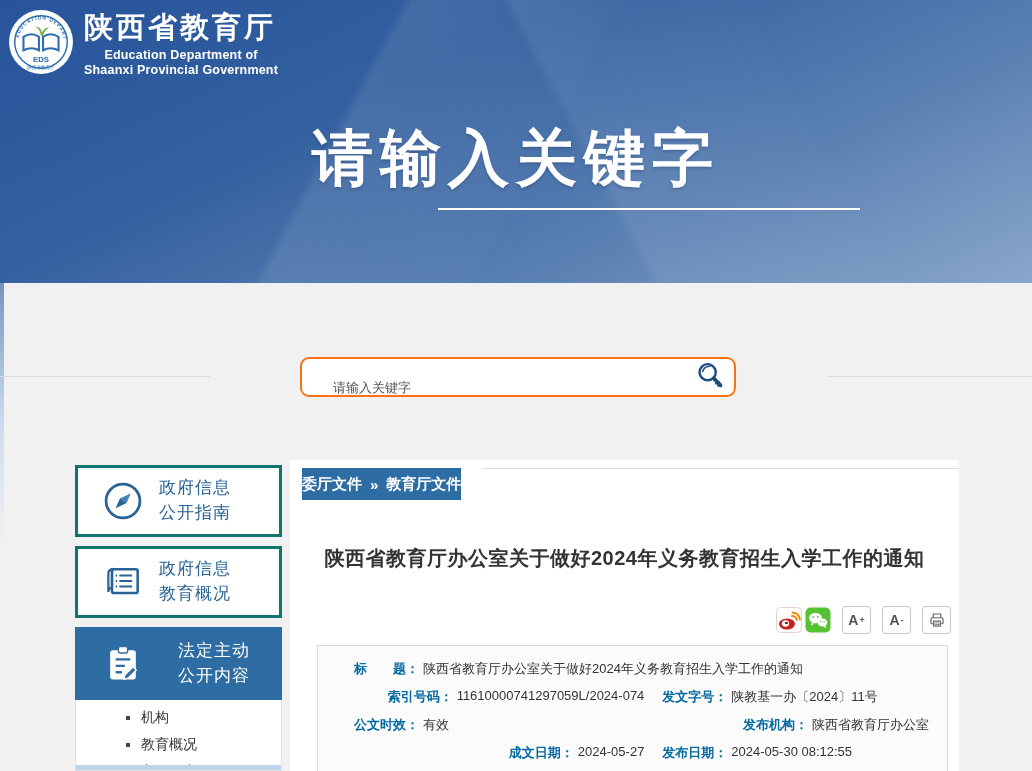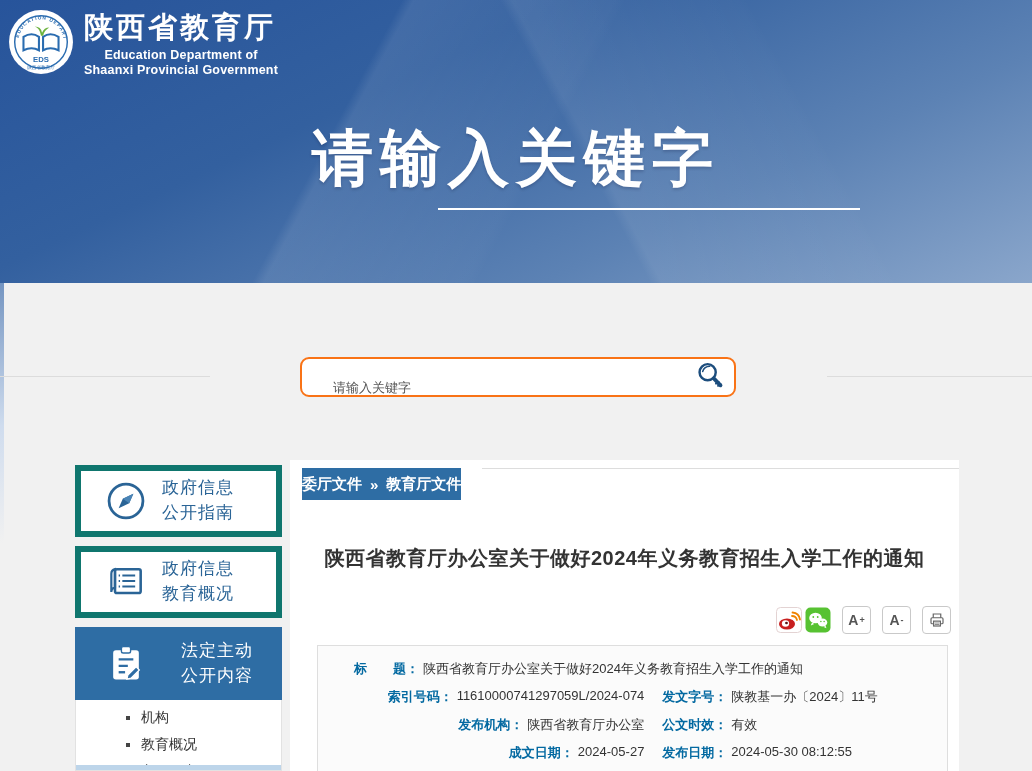--- a/index.html
+++ b/index.html
@@ -35,21 +35,21 @@
     background:#fff; border:2px solid #f97316; border-radius:9px;
     display:flex; align-items:flex-end; overflow:hidden;padding-left:19px; }
   .search-box input { flex:1; border:none; outline:none; background:transparent;
     font-size:13px; color:#333; padding:0 12px; font-family:inherit; }
   .search-box input::placeholder { color:#555; opacity:1; }
   .search-btn { width:48px; height:38px; border:none; background:transparent; cursor:pointer;
     display:flex; align-items:center; justify-content:center; }
 
   
   .side-item { position:absolute; left:75px; width:207px; height:72px; background:#fff;
-    border:6px solid #0f766e; display:flex; align-items:center; padding-left:22px; cursor:pointer; }
+    border:3px solid #0f766e; display:flex; align-items:center; padding-left:22px; cursor:pointer; }
   .side-item .icon-wrap { width:46px; height:46px; display:flex; align-items:center; justify-content:center; }
   .side-item .lbl { margin-left:13px; font-size:17px; color:#2a6496; line-height:1.45; letter-spacing:1px; }
   .side-item.active { background:#2e6da4; border-color:#2e6da4; }
   .side-item.active .lbl { color:#fff;margin-left:32px; }
   .submenu { position:absolute; left:75px; top:700px; width:207px; height:71px; background:#fff;
     border:1px solid #e2e2e2; border-top:none; overflow:hidden; padding-top:4px; }
   .submenu-item { height:27px; display:flex; align-items:center; padding-left:50px; font-size:14px; color:#333; cursor:pointer; }
   .submenu-item .sq { width:4px; height:4px; background:#444; margin-right:11px; flex:0 0 auto; }
   .submenu-strip { position:absolute; bottom:0; left:0; width:100%; height:5px; background:#bdd5ea; }
 
@@ -251,28 +251,28 @@
       <div class="meta-cell c-left">
         <span class="meta-label">索引号码：</span>
         <span class="meta-value">11610000741297059L/2024-074</span>
       </div>
       <div class="meta-cell c-right">
         <span class="meta-label">发文字号：</span>
         <span class="meta-value">陕教基一办〔2024〕11号</span>
       </div>
     </div>
     <div class="meta-row">
+      <div class="meta-cell c-right">
+        <span class="meta-label">公文时效：</span>
+        <span class="meta-value">有效</span>
+      </div>
       <div class="meta-cell c-left">
         <span class="meta-label">发布机构：</span>
         <span class="meta-value">陕西省教育厅办公室</span>
       </div>
-      <div class="meta-cell c-right">
-        <span class="meta-label">公文时效：</span>
-        <span class="meta-value">有效</span>
-      </div>
     </div>
     <div class="meta-row">
       <div class="meta-cell c-left">
         <span class="meta-label">成文日期：</span>
         <span class="meta-value">2024-05-27</span>
       </div>
       <div class="meta-cell c-right">
         <span class="meta-label">发布日期：</span>
         <span class="meta-value">2024-05-30 08:12:55</span>
       </div>

